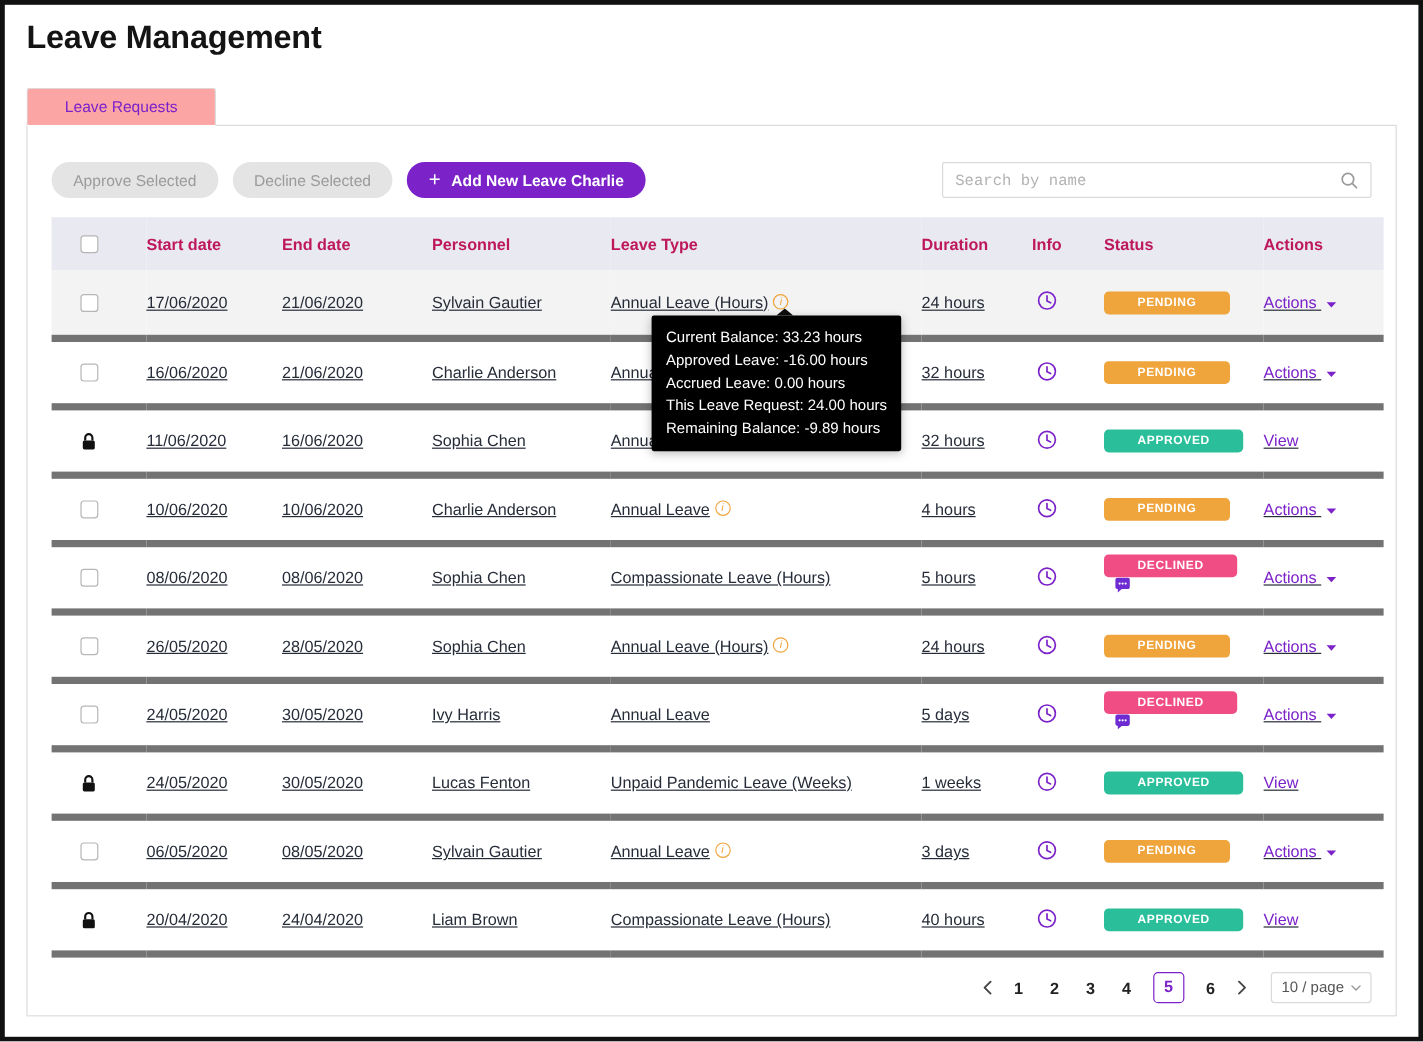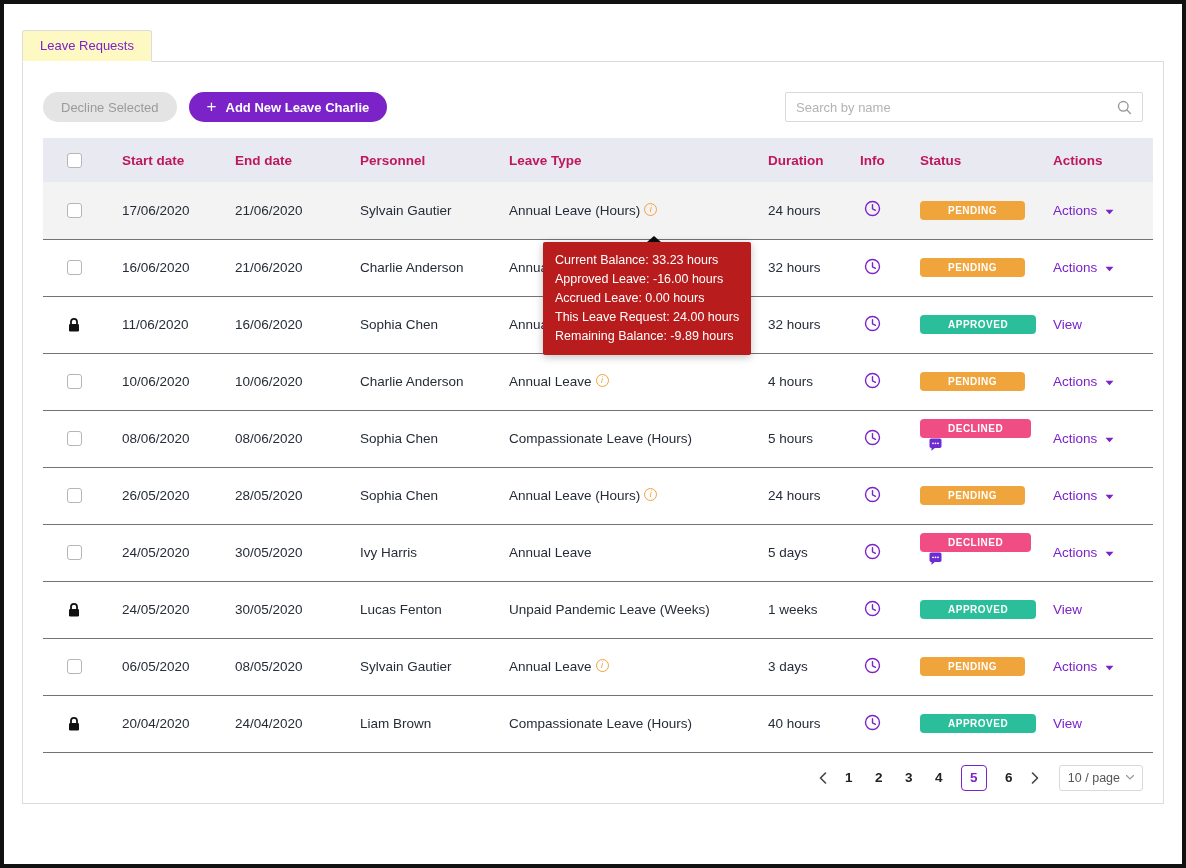--- a/index.html
+++ b/index.html
@@ -10,23 +10,23 @@
     background:#fff;
     position:relative;
     overflow:hidden;
   }
   .title {
     margin:12px 0 0 18px;
     font-size:27px; font-weight:700; color:#141414; letter-spacing:-0.2px;
   }
   .tabbar { margin:26px 0 0 18px; position:relative; z-index:2; }
   .tab {
-    display:inline-block; height:32px; line-height:30px; padding:0 17px;
+    display:inline-block; height:32px; line-height:30px; padding:0 31px;
     border:1px solid #dcdcdc; border-bottom:1px solid #fff;
-    border-radius:3px 3px 0 0; background:#fef9c3;
+    border-radius:3px 3px 0 0; background:#fca5a5;
     color:#7b22c9; font-size:13px; margin-bottom:-1px; cursor:pointer;
   }
   .panel {
     margin:0 18px; height:743px;
     border:1px solid #dcdcdc; background:#fff;
     padding:30px 20px 16px 20px; overflow:hidden; position:relative;
   }
   .toolbar { display:flex; align-items:center; gap:12px; height:30px; }
   .btn {
     height:30px; padding:0 18px; border:none; border-radius:16px;
@@ -34,36 +34,36 @@
   }
   .btn.ghost { background:#e4e4e4; color:#9b9b9b; }
   .btn.primary {
     background:#7b22c9; color:#fff; font-weight:600;
     display:inline-flex; align-items:center; gap:9px;
   }
   .btn.primary .plus { font-size:17px; font-weight:400; line-height:1; position:relative; top:-1px; }
   .search {
     margin-left:auto; width:358px; height:30px;
     border:1px solid #d9d9d9; border-radius:2px; background:#fff;
-    display:flex; align-items:center; padding:0 10px;
+    display:flex; align-items:center; padding:0 10px;font-family:Liberation Mono, monospace;
   }
   .search input {
     flex:1; border:none; outline:none; font-size:13px; color:#333;
     font-family:inherit; background:transparent;
   }
   .search input::placeholder { color:#b3b3b3; }
 
   .table-wrap { position:relative; margin-top:16px; }
   table.grid { border-collapse:collapse; table-layout:fixed; width:1110px; font-size:13.5px; color:#262c38; }
   col.c-cb  { width:79px; }  col.c-start { width:113px; } col.c-end { width:125px; }
   col.c-per { width:149px; } col.c-type  { width:259px; } col.c-dur { width:92px; }
   col.c-inf { width:60px; }  col.c-stat  { width:133px; } col.c-act { width:100px; }
   thead tr { background:#e9e9f1; height:44px; }
   thead th { text-align:left; font-weight:700; font-size:13.5px; color:#be185d; padding:0; }
-  tbody tr { height:57px; border-bottom:1px solid #737373; }
+  tbody tr { height:57px; border-bottom:6px solid #737373;text-decoration:underline; }
   tbody tr.hl { background:#f3f3f3; }
   tbody td { padding:0; vertical-align:middle; }
   .col-cb { padding-left:24px !important; }
   .cb {
     display:inline-block; width:15px; height:15px;
     border:1px solid #b6b6b6; border-radius:3px; background:#fff;
     vertical-align:middle; cursor:pointer;
   }
   .info-badge {
     display:inline-block; width:13px; height:13px; margin-left:4px;
@@ -74,22 +74,22 @@
   .badge {
     display:inline-block; padding:4px 28px; border-radius:4px;
     color:#fff; font-size:10px; font-weight:700; letter-spacing:0.5px;
   }
   .comment-wrap { margin-left:8px; vertical-align:4px; display:inline-block; }
   .link { color:#7b22c9; cursor:pointer; white-space:nowrap; }
   .link svg { margin-left:4px; }
   .clock-wrap { display:inline-block; margin-left:4px; cursor:pointer; }
 
   .tooltip {
-    position:absolute; left:500px; top:104px; z-index:6;
-    background:#b91c1c; color:#fff; padding:9px 12px;
+    position:absolute; left:500px; top:82px; z-index:6;
+    background:#000000; color:#fff; padding:9px 12px;
     font-size:12.5px; line-height:19px; border-radius:2px;
     white-space:nowrap; box-shadow:0 2px 8px rgba(0,0,0,0.25);
   }
   .tooltip::before {
     content:""; position:absolute; top:-6px; left:104px;
     border-left:7px solid transparent; border-right:7px solid transparent;
     border-bottom:6px solid #0b0b0b;
   }
 
   .pagination {
@@ -107,27 +107,29 @@
     margin-left:6px; height:26px; min-width:76px;
     border:1px solid #d9d9d9; border-radius:3px; background:#fff;
     display:inline-flex; align-items:center; gap:6px; padding:0 8px;
     font-size:12.5px; color:#555; cursor:pointer;
   }
 </style>
 </head>
 <body>
 
 <div class="frame">
+  <h1 class="title">Leave Management</h1>
 
   <div class="tabbar">
     <div class="tab">Leave Requests</div>
   </div>
 
   <div class="panel">
     <div class="toolbar">
+      <button class="btn ghost">Approve Selected</button>
       <button class="btn ghost">Decline Selected</button>
       <button class="btn primary">
         <span class="plus">+</span>
         <span>Add New Leave Charlie</span>
       </button>
       <div class="search">
         <input placeholder="Search by name" style="">
         <svg width="15" height="15" viewBox="0 0 15 15">
           <circle cx="6.3" cy="6.3" r="4.8" fill="none" stroke="#9a9a9a" stroke-width="1.4"></circle>
           <path d="M10 10l3.4 3.4" stroke="#9a9a9a" stroke-width="1.4" stroke-linecap="round"></path>

